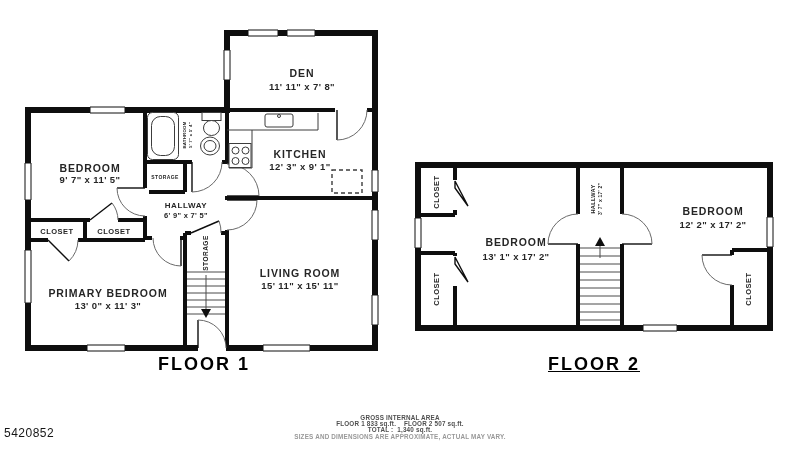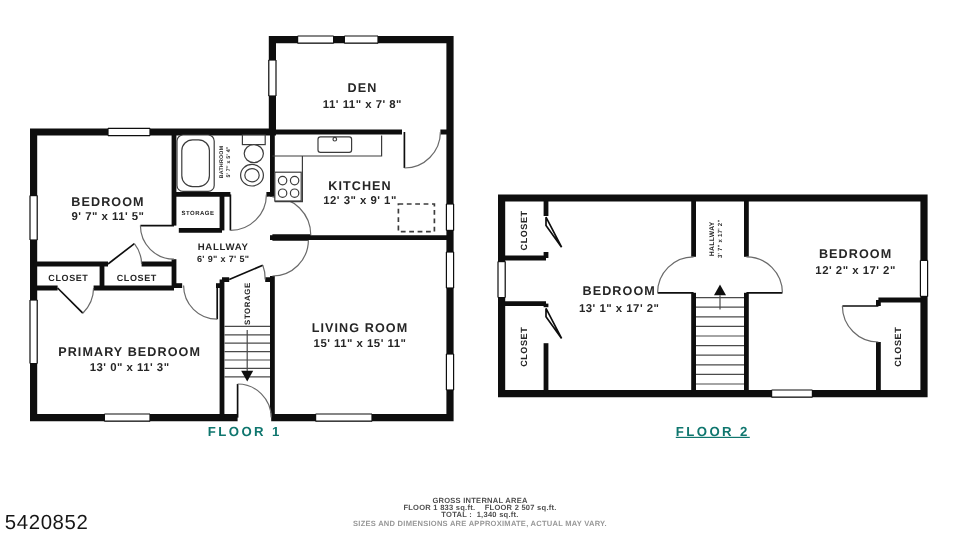--- a/index.html
+++ b/index.html
@@ -23,31 +23,31 @@
   .wall-int { stroke:#0e0e0e; stroke-width:4; fill:none; }
   .thin     { stroke:#0e0e0e; stroke-width:1; fill:none; }
   .fixture  { stroke:#3c3c3c; stroke-width:1; fill:#ffffff; }
   .fixline  { stroke:#3c3c3c; stroke-width:1; fill:none; }
   .arc      { stroke:#6a6a6a; stroke-width:1; fill:none; }
   .leaf     { stroke:#0e0e0e; stroke-width:1.4; fill:none; }
   .gap      { fill:#ffffff; stroke:none; }
   .tread    { stroke:#4a4a4a; stroke-width:1; fill:none; }
   .floor-label {
     position:absolute; width:110px; text-align:center;
-    font-size:11px; font-weight:bold; letter-spacing:2px; color:#0f766e;
+    font-size:18px; font-weight:bold; letter-spacing:2px; color:#000000;
   }
   #footer-block {
     position:absolute; left:250px; top:415px; width:300px; text-align:center;
     color:#4f4f4f; font-size:6.3px; line-height:6.2px; font-weight:bold;
     letter-spacing:0.2px;
   }
   #footer-block .pre { white-space:pre; }
   #footer-disclaimer { color:#989898; font-weight:bold; margin-top:0.5px; }
   #listing-id {
-    position:absolute; left:4px; top:426px; font-size:17px; color:#161616;
+    position:absolute; left:4px; top:426px; font-size:12px; color:#161616;
     font-weight:400; letter-spacing:0.5px;
   }
 </style>
 </head>
 <body>
 
 <svg class="plan" style="left:15px; top:25px;" width="385" height="350" viewBox="15 25 385 350">
 
   <g>
     <path class="wall-ext" d="M28,110 H227 V33 H375 V348 H28 Z"></path>

